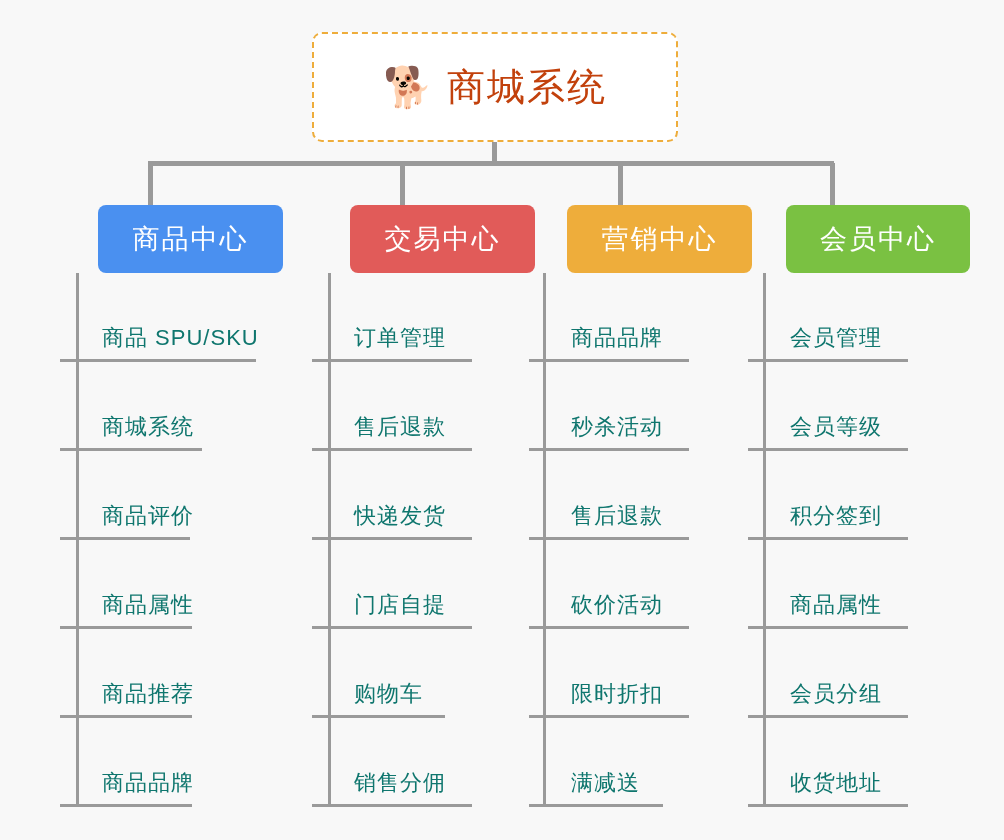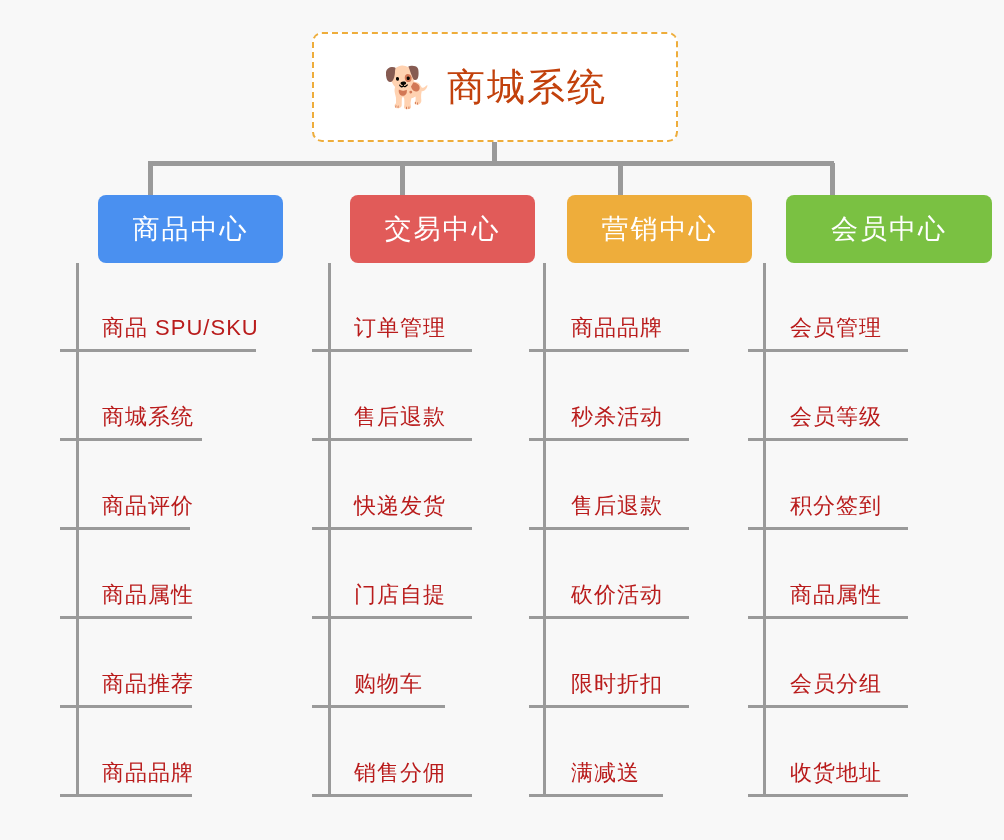--- a/index.html
+++ b/index.html
@@ -53,21 +53,21 @@
     background:#9a9a9a;
   }
   .branch-drop{
     position:absolute;
     top:163px;
     width:5px; height:44px;
     background:#9a9a9a;
   }
 
   
-  .column{position:absolute; top:195px;padding-left:40px;}
+  .column{position:absolute; top:205px;padding-left:40px;}
   .cat-box{
     height:68px;
     border-radius:8px;
     display:flex;
     align-items:center;
     justify-content:center;
     color:#ffffff;
     font-size:27px;
     letter-spacing:2px;
     box-sizing:border-box;
@@ -85,21 +85,21 @@
   .leaf{
     height:89px;
     position:relative;
     box-sizing:border-box;
   }
   .leaf-label{
     position:absolute;
     left:44px;
     bottom:9px;
     font-size:22px;
-    color:#b91c1c;
+    color:#0f766e;
     white-space:nowrap;
     letter-spacing:1px;
   }
   .leaf-rule{
     position:absolute;
     left:2px;
     bottom:0;
     height:3px;
     background:#9a9a9a;
   }
@@ -214,21 +214,21 @@
             <div class="leaf-rule" style="width: 160px;"></div>
           </div>
           <div class="leaf">
             <span class="leaf-label">满减送</span>
             <div class="leaf-rule" style="width: 134px;"></div>
           </div>
         </div>
         <div class="leaf-spine" style="left: 16px; top: 68px; height: 534px;"></div>
       </div>
       <div class="column" style="left: 746px; width: 186px;">
-        <div class="cat-box" style="background: rgb(122, 193, 66); width: 206px;">
+        <div class="cat-box" style="background: rgb(122, 193, 66); width: 184px;">
           <span>会员中心</span>
         </div>
         <div class="leaf-list">
           <div class="leaf">
             <span class="leaf-label">会员管理</span>
             <div class="leaf-rule" style="width: 160px;"></div>
           </div>
           <div class="leaf">
             <span class="leaf-label">会员等级</span>
             <div class="leaf-rule" style="width: 160px;"></div>

